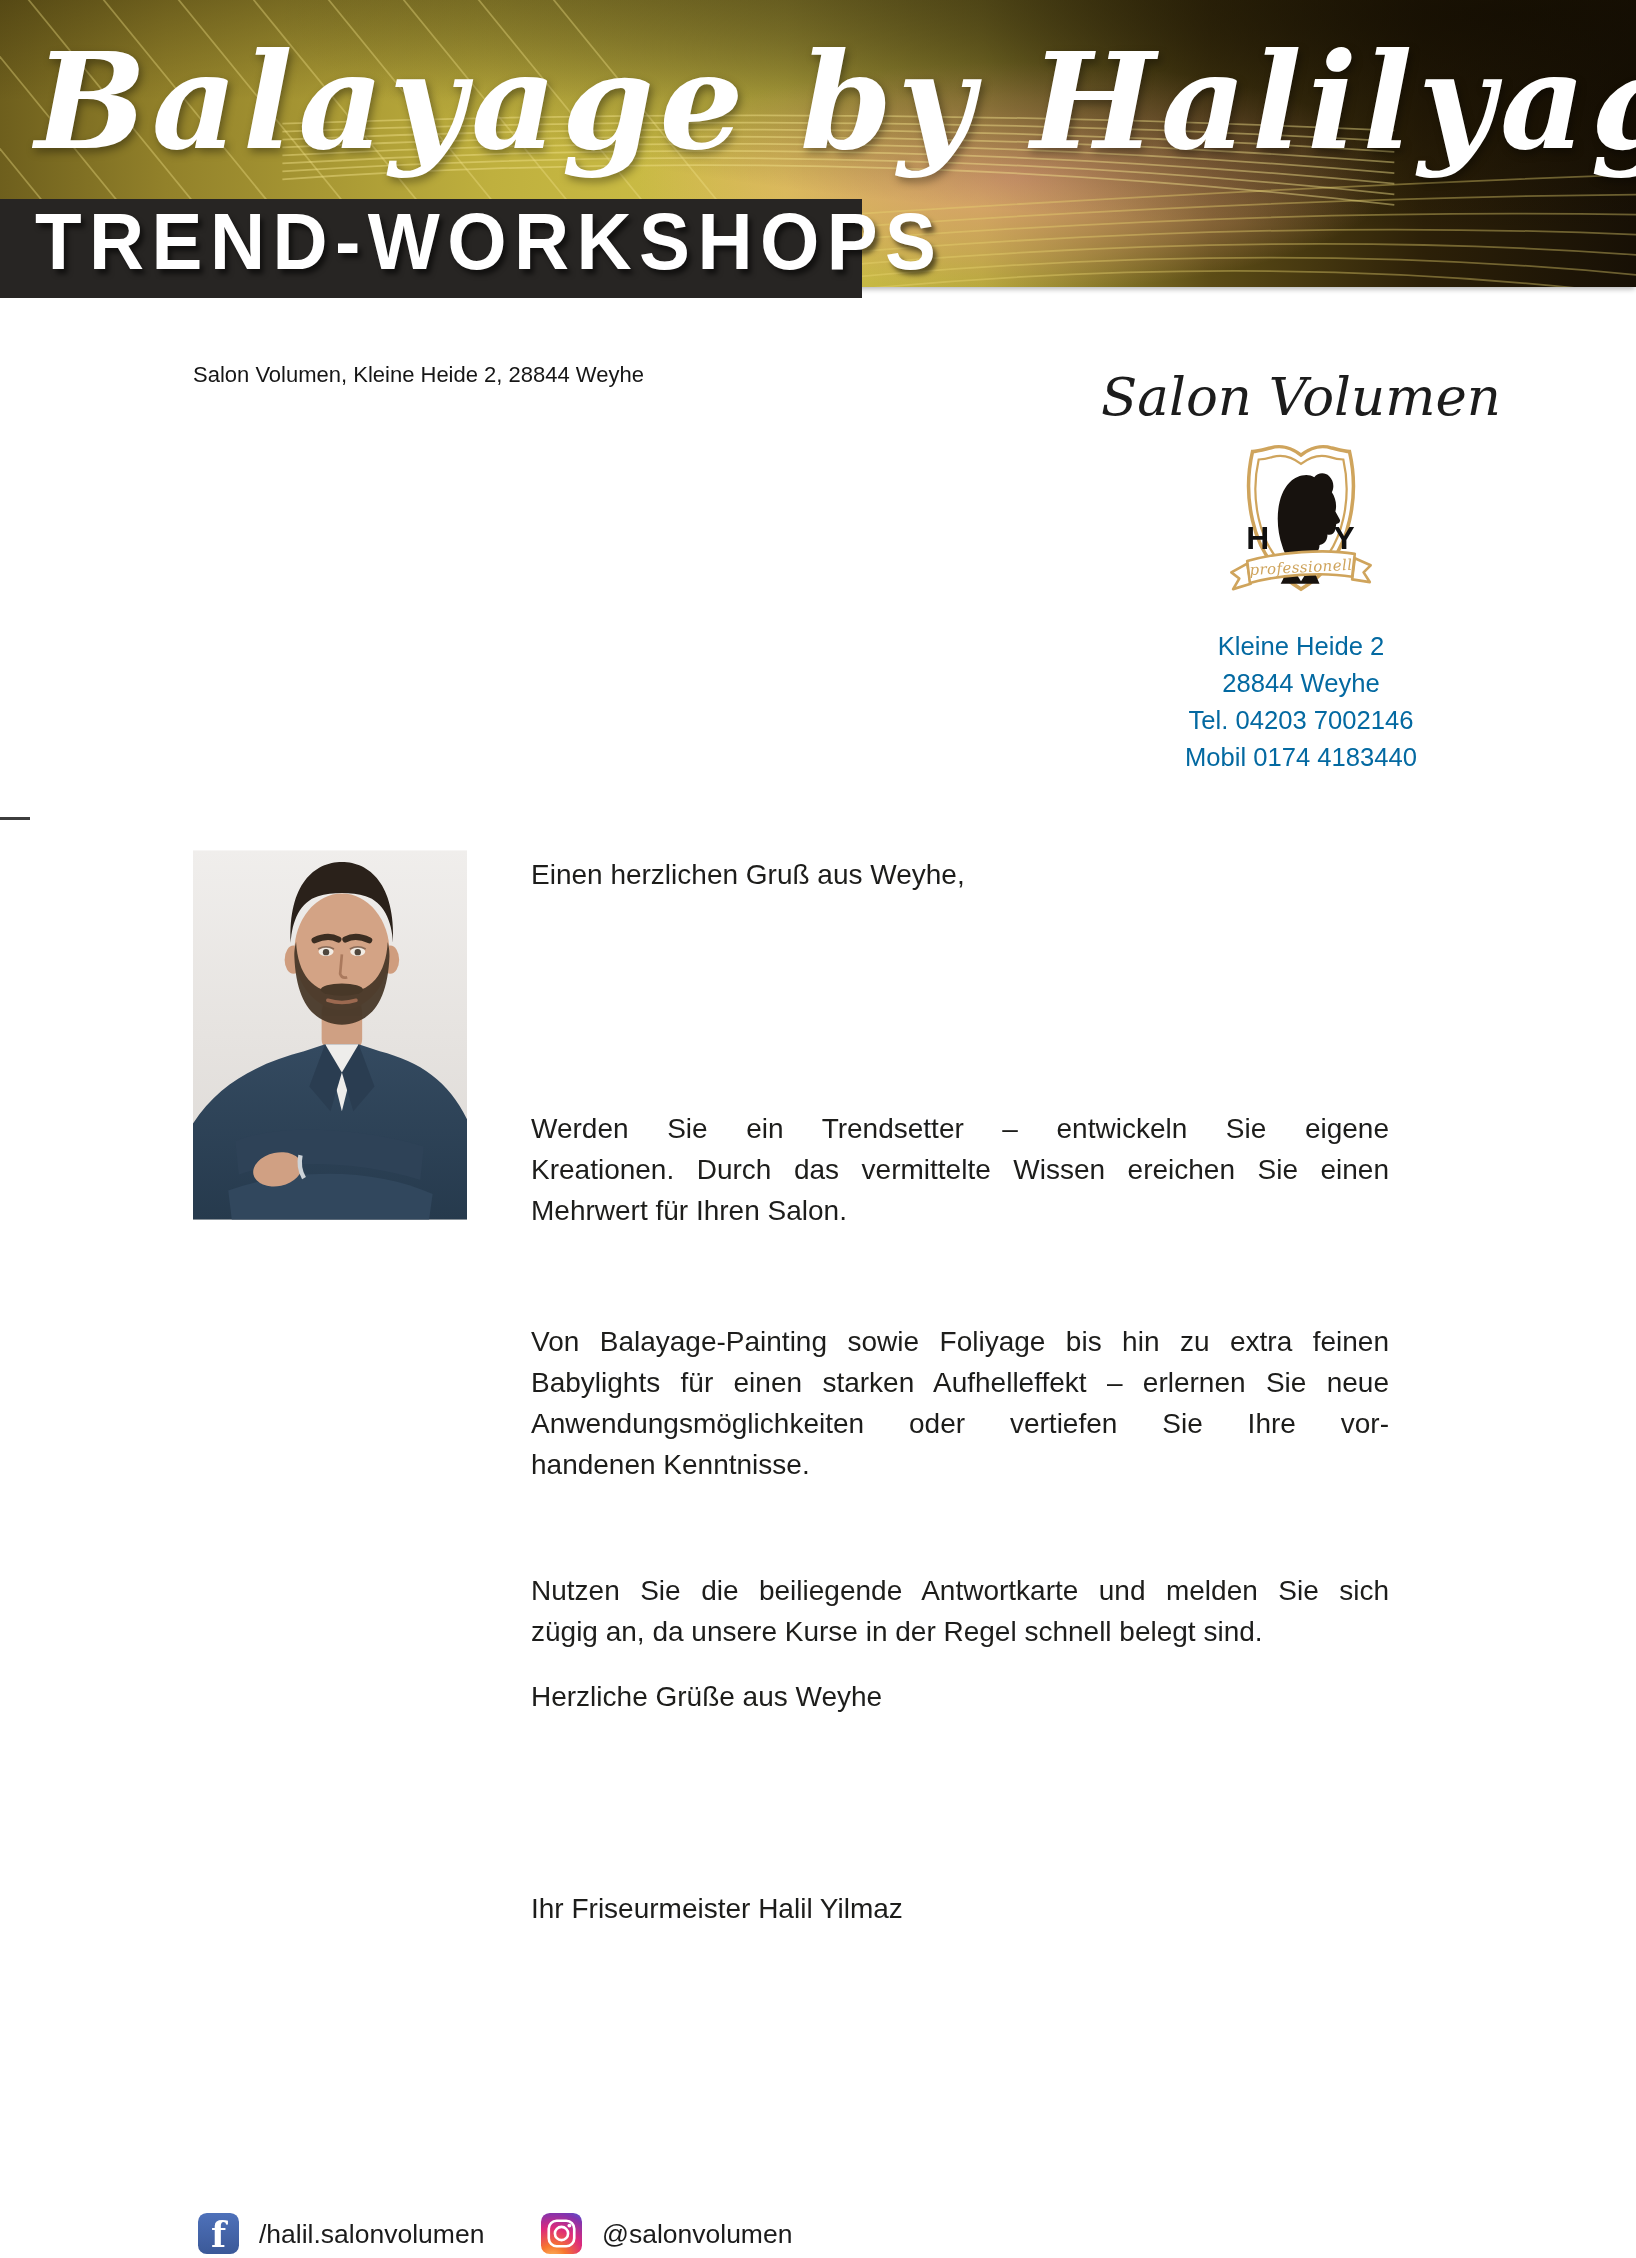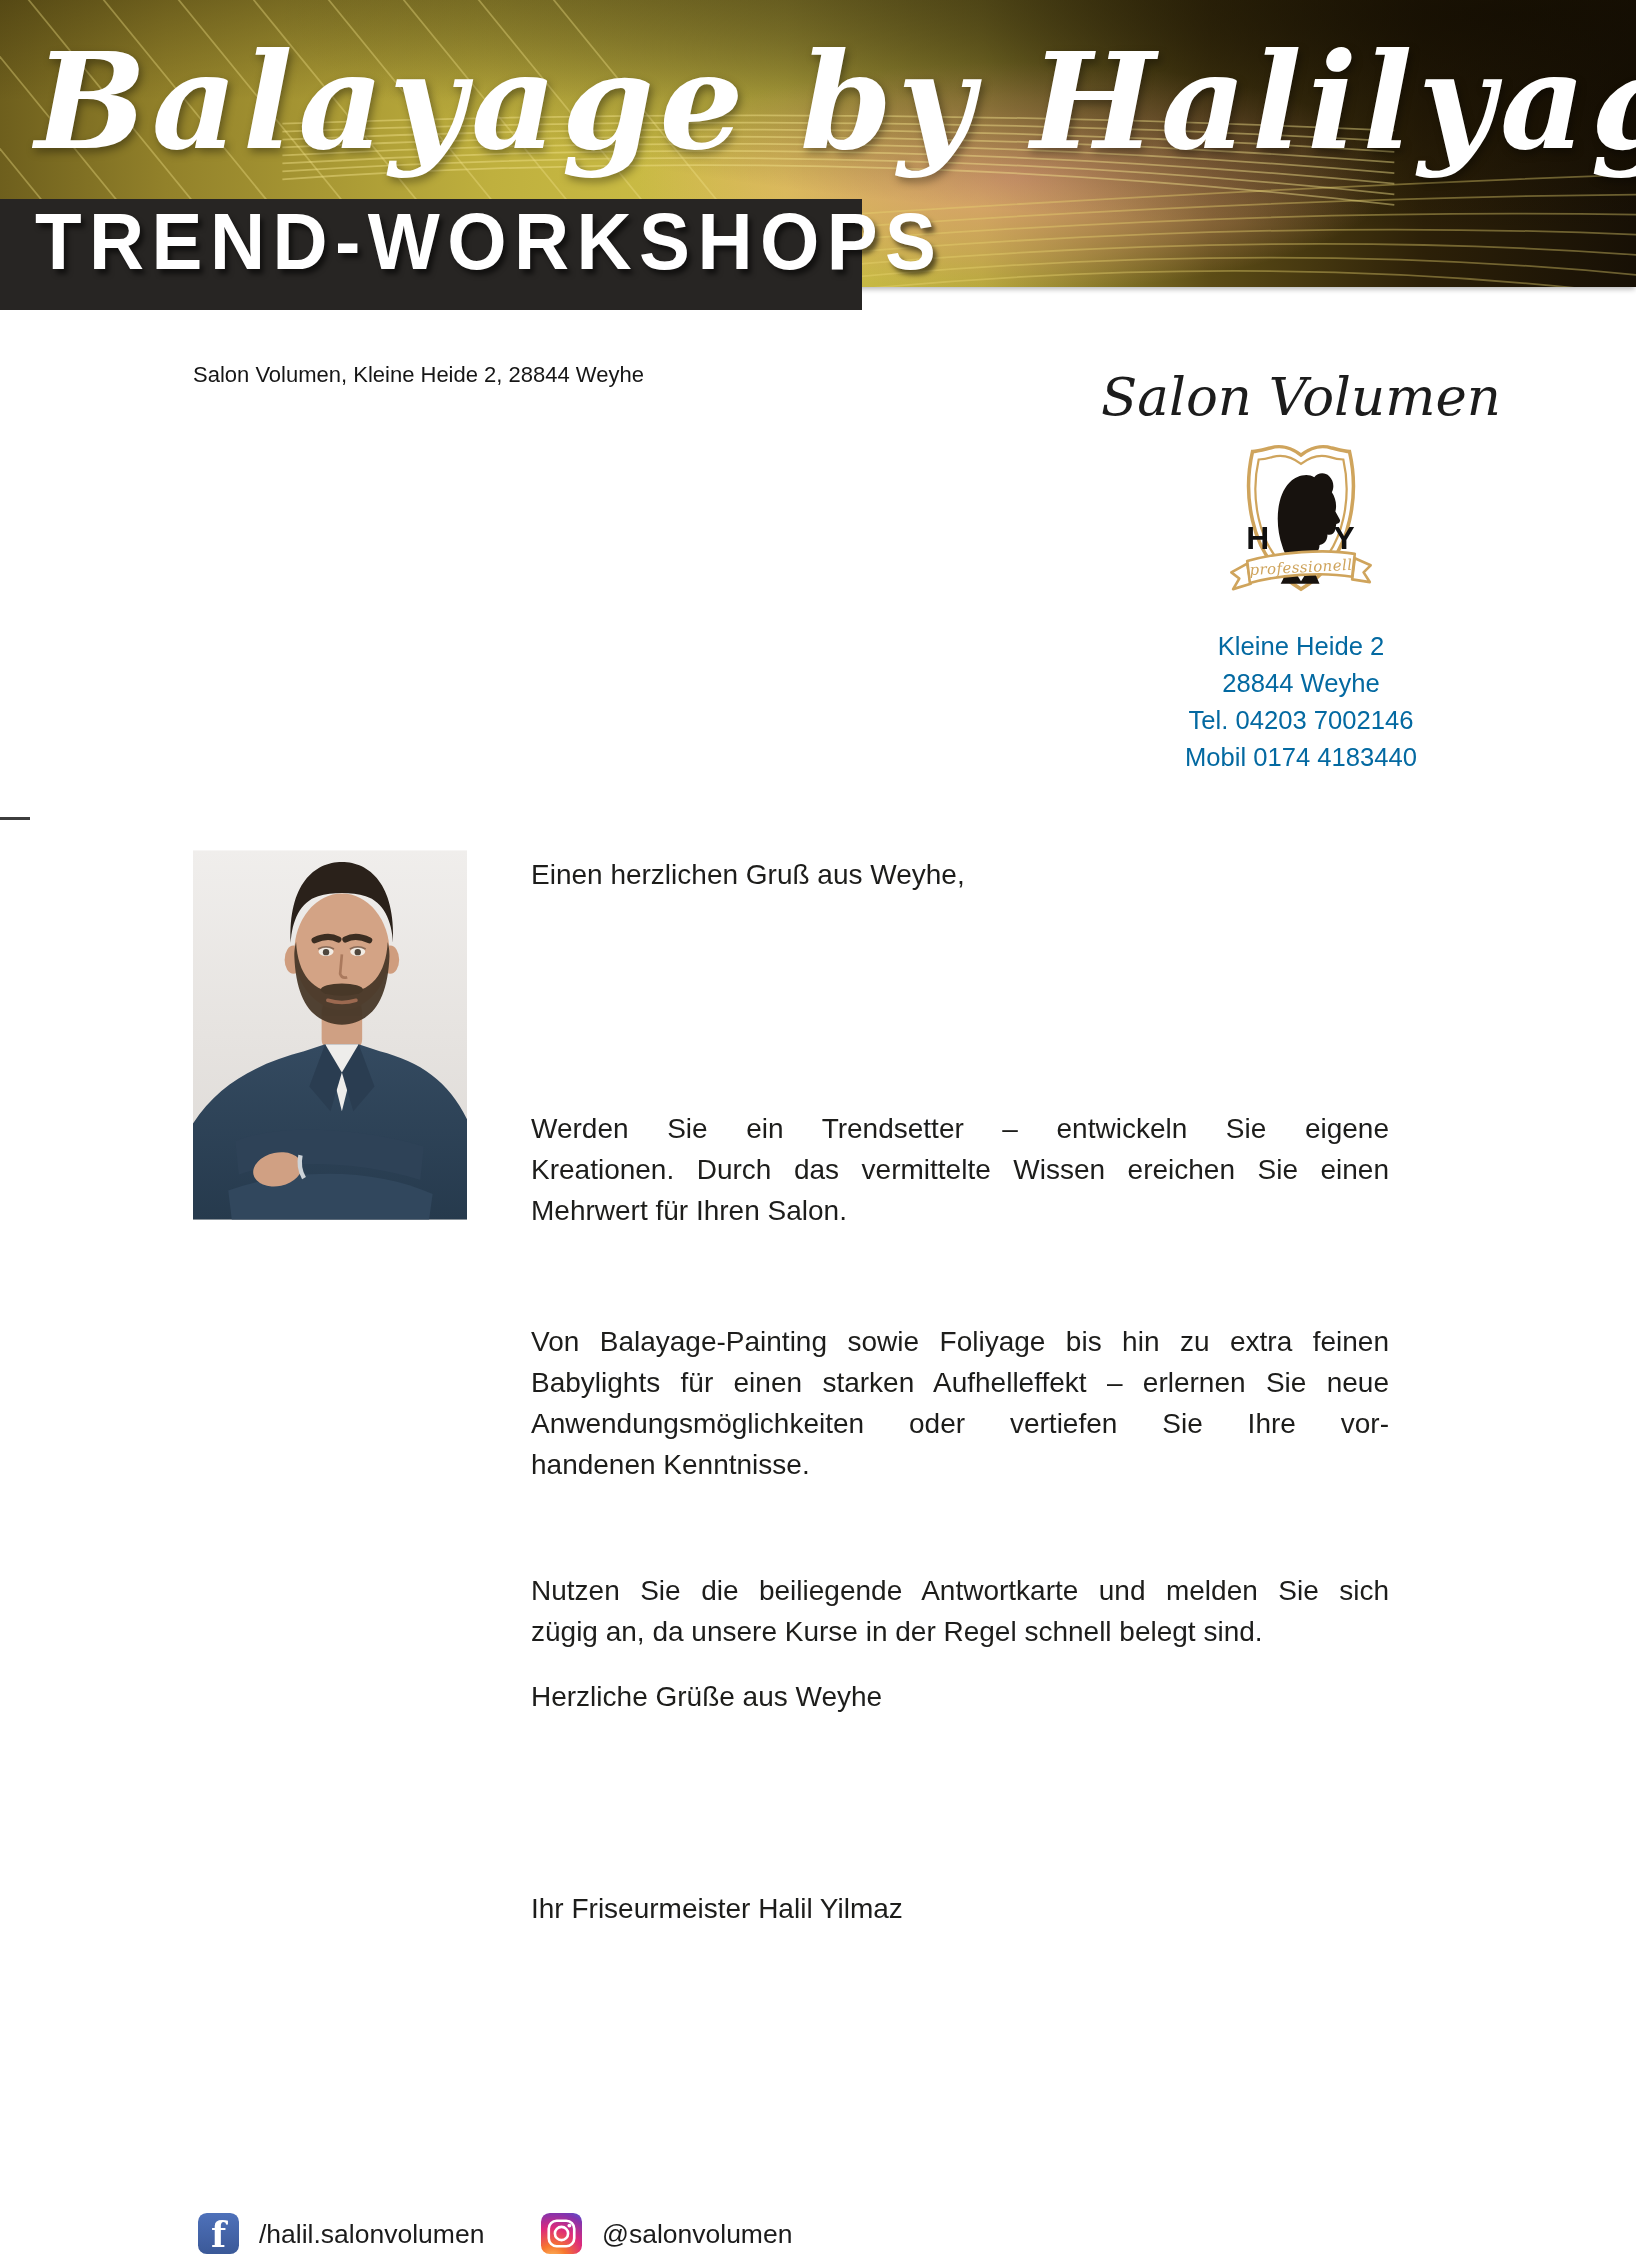--- a/index.html
+++ b/index.html
@@ -8,21 +8,21 @@
 
   
   .header{position:absolute;left:0;top:0;width:1637px;height:287px;
           box-shadow:0 3.5px 5.3px -1.8px rgba(0,0,0,.30);}
   .header-art{position:absolute;left:0;top:0;width:100%;height:100%;display:block;}
   .header-title{position:absolute;left:35px;top:5.3px;width:1566px;height:203px;
                 font-family:"DejaVu Serif",serif;font-style:italic;font-weight:700;
                 font-size:132px;line-height:194px;color:#ffffff;text-align:center;
                 letter-spacing:5.3px;white-space:nowrap;
                 text-shadow:2.6px 4.4px 8px rgba(0,0,0,.38);}
-  .trend-bar{position:absolute;left:0;top:199px;width:862px;height:111px;background:#272523;}
+  .trend-bar{position:absolute;left:0;top:199px;width:862px;height:99px;background:#272523;}
   .trend-bar span{display:inline-block;margin-left:35px;line-height:87px;
                   font-weight:700;font-size:72px;letter-spacing:7px;color:#ffffff;
                   transform:scale(1.06,1.10);transform-origin:0 50%;white-space:nowrap;
                   text-shadow:3.5px 4.4px 5.3px rgba(0,0,0,.55);}
 
   
   .sender{position:absolute;left:193px;top:362px;font-size:22px;color:#161616;white-space:nowrap;text-align:right;}
   .brand-script{position:absolute;left:1045px;top:366px;width:512px;text-align:center;
                 font-family:"DejaVu Serif",serif;font-style:italic;font-weight:400;
                 font-size:53px;color:#1c1c1c;white-space:nowrap;}

